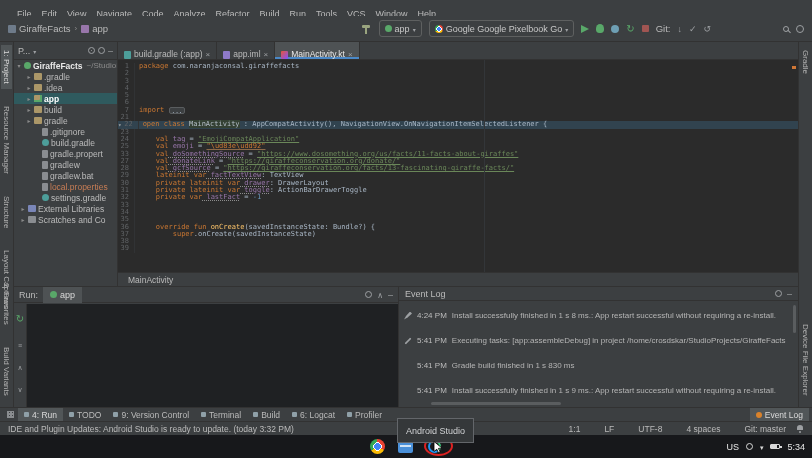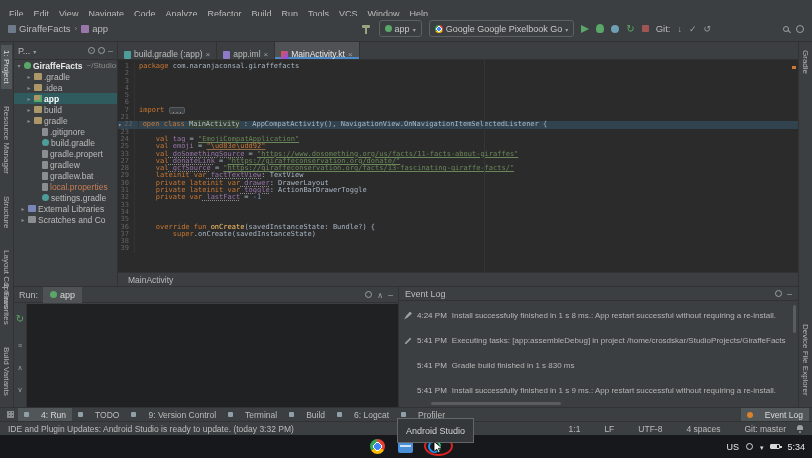--- a/index.html
+++ b/index.html
@@ -1,19 +1,19 @@
 <!DOCTYPE html>
 <html><head>
 <meta charset="utf-8">
 <style>
   *{margin:0;padding:0;box-sizing:border-box}
   html,body{width:812px;height:458px;background:#000}
   #screen{position:relative;width:812px;height:458px;background:#3c3f41;font-family:"Liberation Sans",sans-serif;color:#bbb;overflow:hidden}
   
-  .menubar{position:absolute;left:0;top:0;right:0;height:28px;display:flex;align-items:center;padding-left:4px;font-size:9px;background:#3c3f41;border-bottom:1px solid #323232}
+  .menubar{position:absolute;left:0;top:0;right:0;height:28px;display:flex;align-items:center;padding-left:12px;font-size:9px;background:#3c3f41;border-bottom:1px solid #323232}
   .menu-item{padding:0 5px;color:#bbb;cursor:default}
   
   .toolbar{position:absolute;left:0;top:16px;right:0;height:26px;display:flex;align-items:center;padding:0 8px;font-size:9.5px;border-bottom:1px solid #323232;background:#3c3f41}
   .crumbs{display:flex;align-items:center;gap:4px}
   .crumb{display:flex;align-items:center;gap:3px}
   .crumb-ic{width:8px;height:8px;border-radius:1px;background:#6e7b8a}
   .crumb-ic.module{background:#9876aa}
   .crumb-sep{color:#8a8a8a;font-size:8px}
   .tbr{margin-left:auto;display:flex;align-items:center;gap:7px}
   .combo{display:flex;align-items:center;gap:3px;border:1px solid #5e6060;border-radius:3px;padding:1px 5px;height:17px;font-size:9px;color:#c8c8c8;white-space:nowrap}
@@ -126,21 +126,21 @@
   .ev-icon.wrench{background:#9da0a3;clip-path:polygon(40% 0,60% 0,60% 100%,40% 100%);transform:rotate(45deg)}
   .ev-time{flex:none;color:#bdbdbd}
   .ev-text{color:#b5b5b5;overflow:hidden;text-overflow:clip}
   .ev-scroll{position:absolute;right:2px;top:18px;width:3px;height:28px;background:#5a5d5f;border-radius:2px}
   .ev-hscroll{position:absolute;left:32px;bottom:2px;width:130px;height:3px;background:#5a5d5f;border-radius:2px}
   
   .bottom-bar{position:absolute;left:0;right:0;bottom:37px;height:14px;background:#3c3f41;border-top:1px solid #323232;display:flex;align-items:center;font-size:8.5px;padding:0 3px;z-index:6}
   .bb-grid{width:7px;height:7px;margin:0 4px;background:repeating-linear-gradient(0deg,#9da0a3 0 2px,transparent 2px 3px),repeating-linear-gradient(90deg,#9da0a3 0 2px,transparent 2px 3px);opacity:.8}
   .bb-left,.bb-right{display:flex;align-items:center;height:14px}
   .bb-right{margin-left:auto}
-  .bb-item{display:flex;align-items:center;gap:12px;padding:0 6px;height:14px;cursor:default}
+  .bb-item{display:flex;align-items:center;gap:3px;padding:0 6px;height:14px;cursor:default}
   .bb-item.active{background:#515658;color:#dadada}
   .bb-ic{width:5px;height:5px;border-radius:1px;background:#8fa0a8}
   .bb-ic.eventlog{background:#d9822b;border-radius:50%;width:6px;height:6px}
   
   .status-bar{position:absolute;left:0;right:0;bottom:23px;height:14px;background:#3c3f41;border-top:1px solid #323232;display:flex;align-items:center;padding:0 8px;font-size:8.5px;z-index:6}
   .sb-msg{white-space:nowrap;overflow:hidden}
   .sb-right{margin-left:auto;display:flex;align-items:flex-start;gap:24px}
   .sb-item{white-space:nowrap}
   .bell{position:relative;width:8px;height:8px}
   .bell::before{content:"";position:absolute;left:1px;top:0;width:6px;height:5.5px;background:#9da0a3;border-radius:50% 50% 10% 10%}

